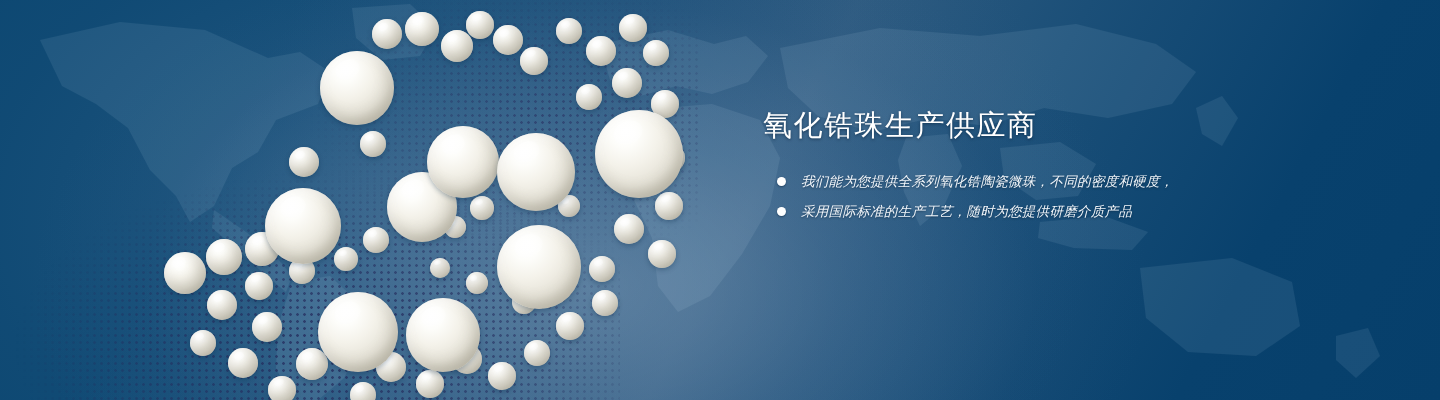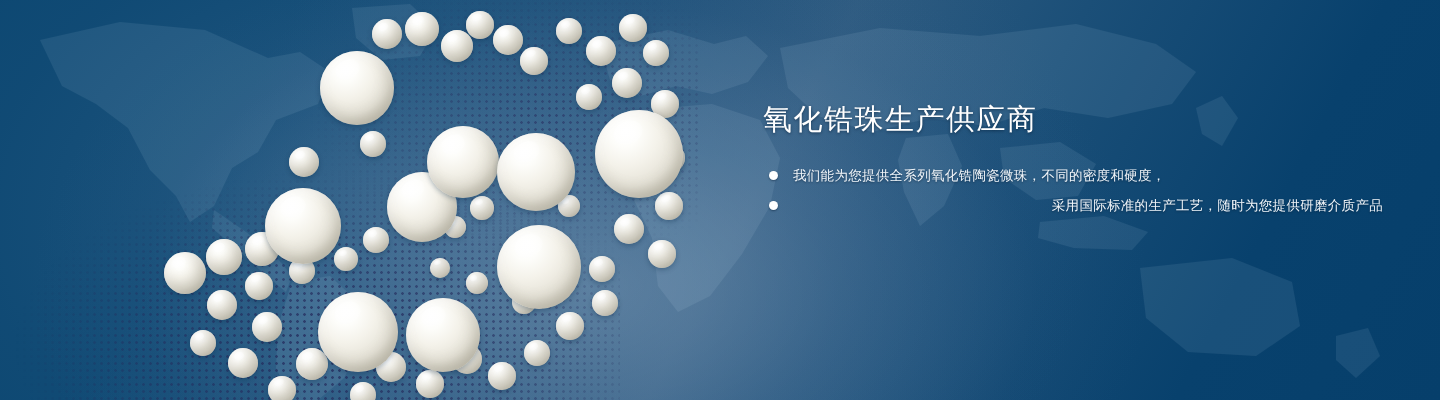--- a/index.html
+++ b/index.html
@@ -76,44 +76,44 @@
     transform:rotate(-22deg);
   }
 
   
   .content{
     position:absolute;
     left:763px;top:104px;
     width:620px;
   }
   .title{
-    margin:0 0 28px 0;
+    margin:6px 0 28px 0;
     font-size:29px;
     line-height:1.1;
     font-weight:400;
     letter-spacing:1.5px;
     color:#ffffff;
     text-shadow:0 1px 3px rgba(2,24,46,.55);
     white-space:nowrap;
   }
   .bullets{
     list-style:none;
-    margin:0;padding:0;
+    margin:8px;padding:0;font-style:italic;
   }
   .bullet{
     position:relative;
     padding-left:30px;
     margin-bottom:7px;
     font-size:13.5px;
     line-height:23px;
     color:#f2f6fa;
     text-shadow:0 1px 2px rgba(2,24,46,.5);
     letter-spacing:.3px;
   }
-  .bullet:last-child{margin-bottom:0;text-align:right;}
+  .bullet:last-child{margin-bottom:0;}
   .dot{
     position:absolute;
     left:6px;top:7px;
     width:9px;height:9px;
     border-radius:50%;
     background:#ffffff;
     box-shadow:0 1px 2px rgba(2,24,46,.45);
   }
   .bullet-line{display:block;}
   .bullet-line.second{padding-left:0;}

